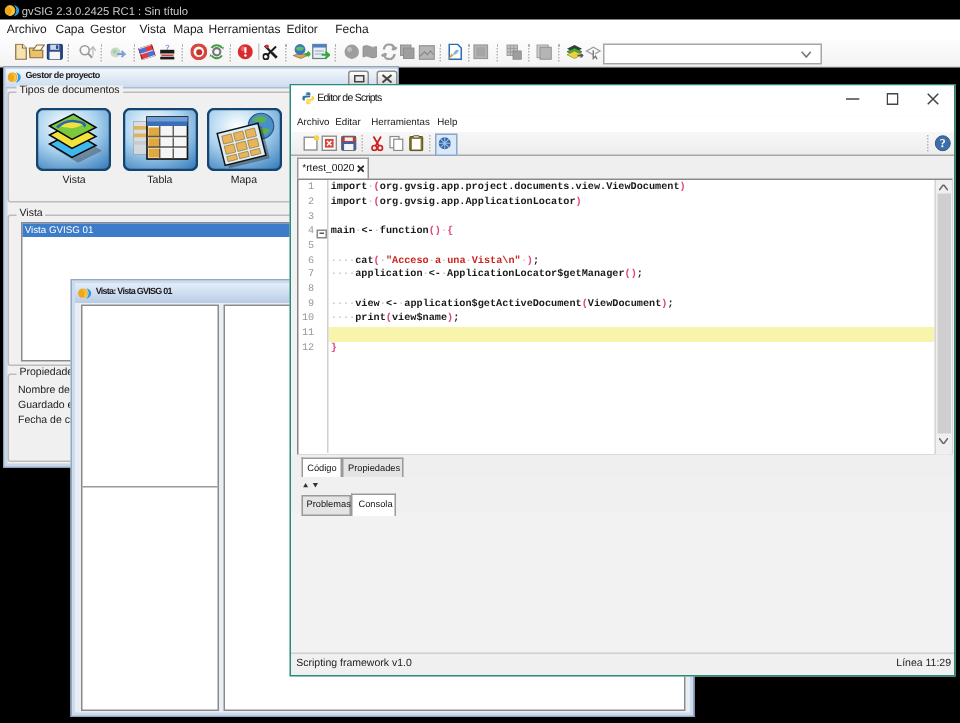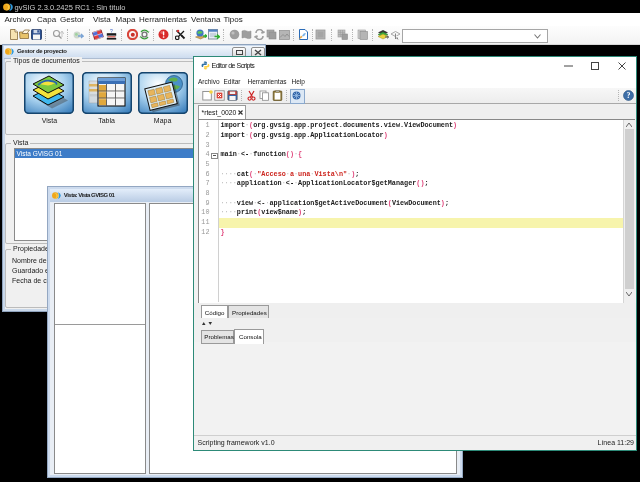--- a/index.html
+++ b/index.html
@@ -22,22 +22,22 @@
   <span class="abs" style="left:14.5px;top:2.5px;font-size:7.5px;color:#cccccc;text-align:right;">gvSIG 2.3.0.2425 RC1 : Sin título</span>
 </div>
 
 <div class="abs" style="left:0;top:13px;width:640px;height:13px;background:#fff;font-size:8px;color:#1a1a1a;">
   <span class="abs" style="left:4.5px;top:1.5px;">Archivo</span>
   <span class="abs" style="left:37px;top:1.5px;">Capa</span>
   <span class="abs" style="left:60px;top:1.5px;">Gestor</span>
   <span class="abs" style="left:93px;top:1.5px;">Vista</span>
   <span class="abs" style="left:115.5px;top:1.5px;">Mapa</span>
   <span class="abs" style="left:139px;top:1.5px;">Herramientas</span>
-  <span class="abs" style="left:191px;top:1.5px;">Ventana</span>
-  <span class="abs" style="left:223.5px;top:1.5px;">Tipos</span>
+  <span class="abs" style="left:191px;top:1.5px;">Editor</span>
+  <span class="abs" style="left:223.5px;top:1.5px;">Fecha</span>
 </div>
 
 <div class="abs" id="maintoolbar" style="left:0;top:26px;width:640px;height:18px;background:linear-gradient(#fdfdfd,#f3f3f3);border-bottom:1px solid #d8d8d8;">
 
   <svg class="abs" style="left:10px;top:3px" width="8" height="11" viewBox="0 0 8 11">
       <path d="M0.5 0.5 H5 L7.5 3 V10.5 H0.5 Z" fill="#f7e3b1" stroke="#8a6d3b" stroke-width="0.8"></path>
       <path d="M5 0.5 L5 3 H7.5" fill="#fff" stroke="#8a6d3b" stroke-width="0.8"></path>
     </svg>
 
   <svg class="abs" style="left:19px;top:3px" width="11" height="11" viewBox="0 0 11 11">

